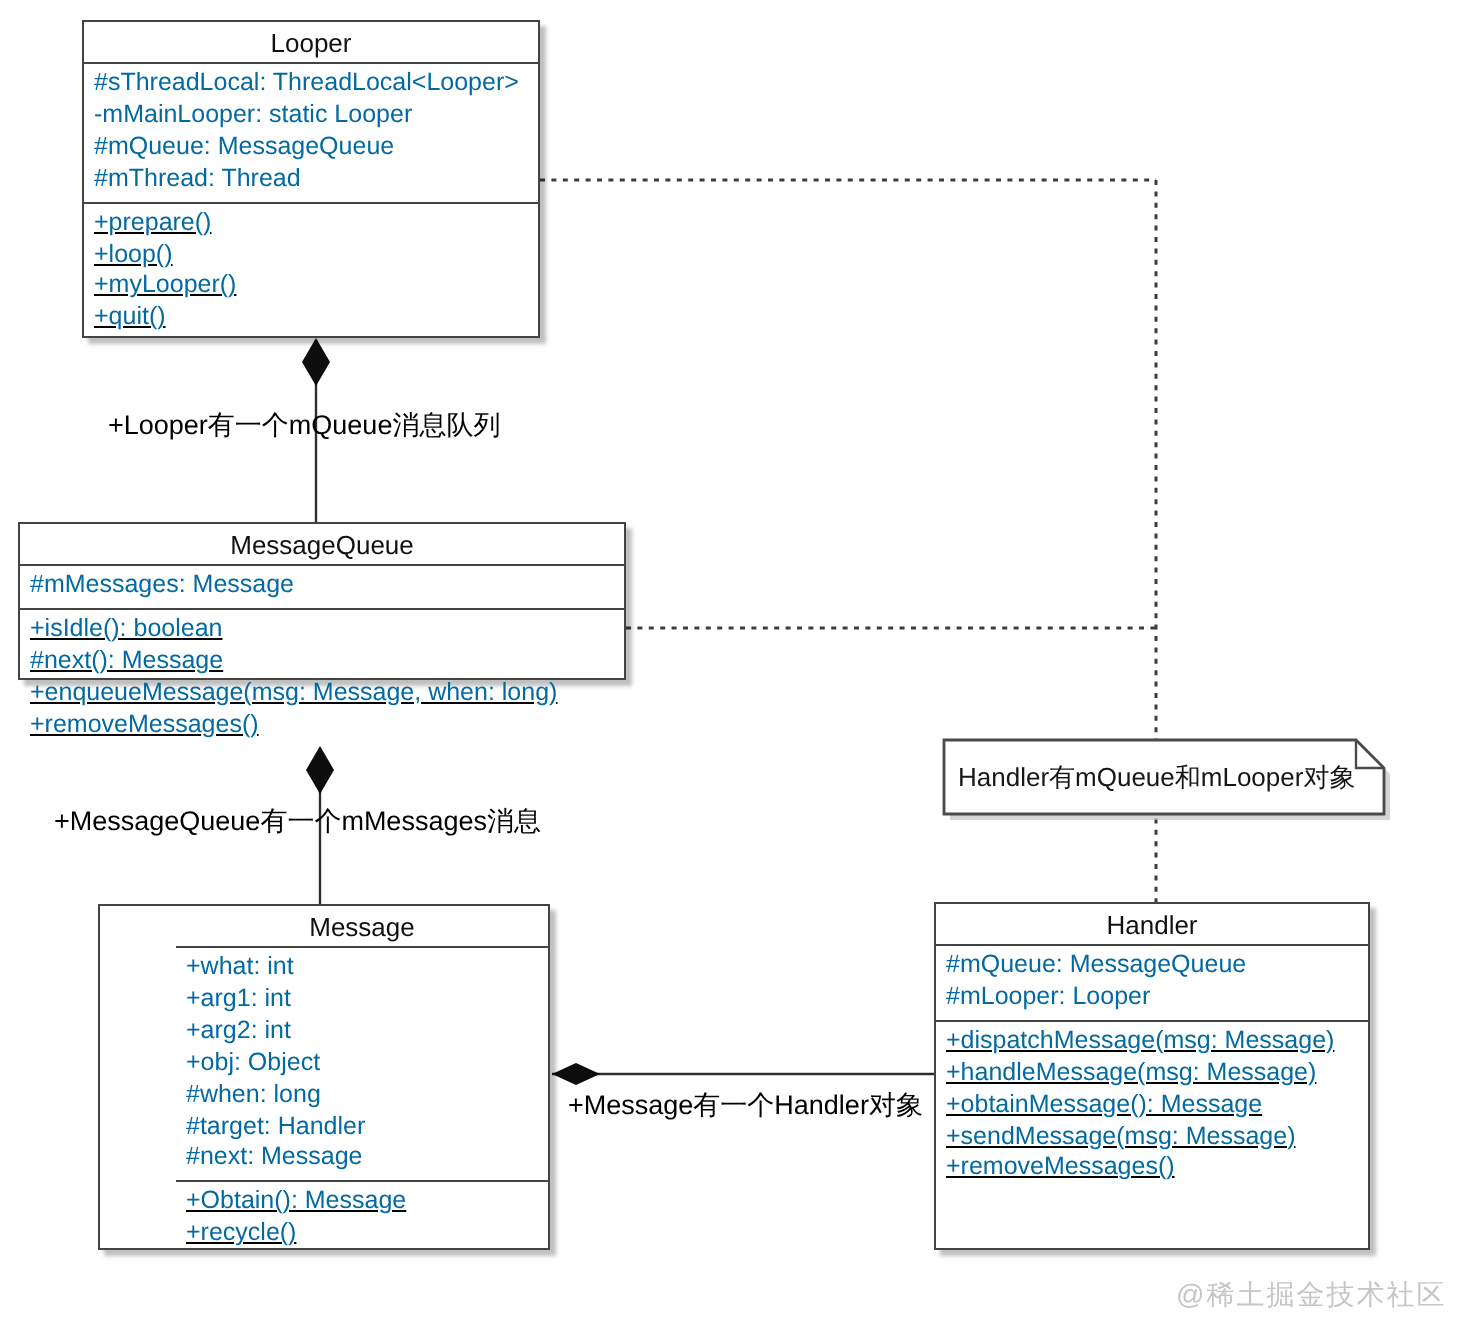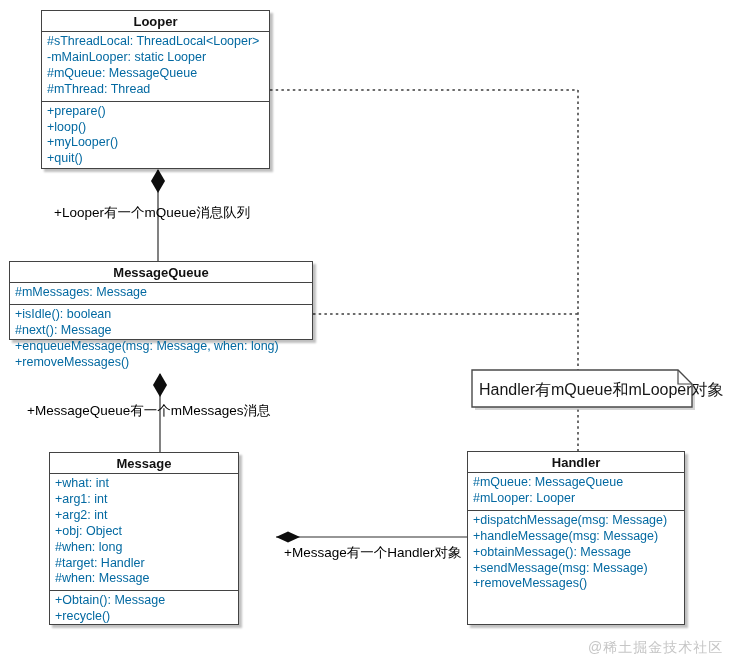--- a/index.html
+++ b/index.html
@@ -12,40 +12,40 @@
   .overlay{position:absolute;left:0;top:0;width:731px;height:666px;}
 
   .uml-class{
     position:absolute;background:#ffffff;
     border:1.5px solid #434343;
     box-shadow:3px 3px 2px rgba(0,0,0,0.25);
     display:flex;flex-direction:column;box-sizing:border-box;
   }
   #box-looper  {left:41px; top:10px;  width:229px;height:159px;}
   #box-queue   {left:9px;  top:261px; width:304px;height:79px;}
-  #box-message {left:49px; top:452px; width:190px;height:173px;}
+  #box-message {left:49px; top:452px; width:226px;height:173px;padding-left:38px;}
   #box-handler {left:467px;top:451px; width:218px;height:174px;}
 
   .uml-title{
-    font-weight:bold;font-size:13px;text-align:center;
+    font-weight:normal;font-size:13px;text-align:center;
     padding:3px 0 2px 0;border-bottom:1.3px solid #434343;
     color:#111;flex:0 0 auto;
   }
   .uml-attrs{padding:2px 4px 3px 5px;border-bottom:1.3px solid #434343;flex:0 0 auto;}
-  .uml-methods{padding:2px 4px 3px 5px;flex:1 1 auto;}
+  .uml-methods{padding:2px 4px 3px 5px;flex:1 1 auto;text-decoration:underline;}
   .member{font-size:12.5px;line-height:15.9px;white-space:nowrap;color:#0369a1;}
 
   .rel-label{position:absolute;font-size:13.5px;color:#000000;white-space:nowrap;}
   #label-looper-queue   {left:54px; top:204px;}
   #label-queue-message  {left:27px; top:402px;}
   #label-message-handler{left:284px;top:544px;}
 
   .note-text{
     position:absolute;left:479px;top:380px;width:210px;
-    font-size:16px;color:#161616;white-space:nowrap;
+    font-size:13px;color:#161616;white-space:nowrap;
   }
   .watermark{
     position:absolute;left:588px;top:639px;
     font-size:14px;color:#c6c6c6;letter-spacing:1px;
   }
 </style>
 </head>
 <body>
 
 <div class="canvas">
@@ -101,21 +101,21 @@
 
   <div class="uml-class" id="box-message">
     <div class="uml-title">Message</div>
     <div class="uml-attrs">
         <div class="member">+what: int</div>
         <div class="member">+arg1: int</div>
         <div class="member">+arg2: int</div>
         <div class="member">+obj: Object</div>
         <div class="member">#when: long</div>
         <div class="member">#target: Handler</div>
-        <div class="member">#when: Message</div>
+        <div class="member">#next: Message</div>
       </div>
     <div class="uml-methods">
         <div class="member">+Obtain(): Message</div>
         <div class="member">+recycle()</div>
       </div>
   </div>
 
   <div class="uml-class" id="box-handler">
     <div class="uml-title">Handler</div>
     <div class="uml-attrs">

